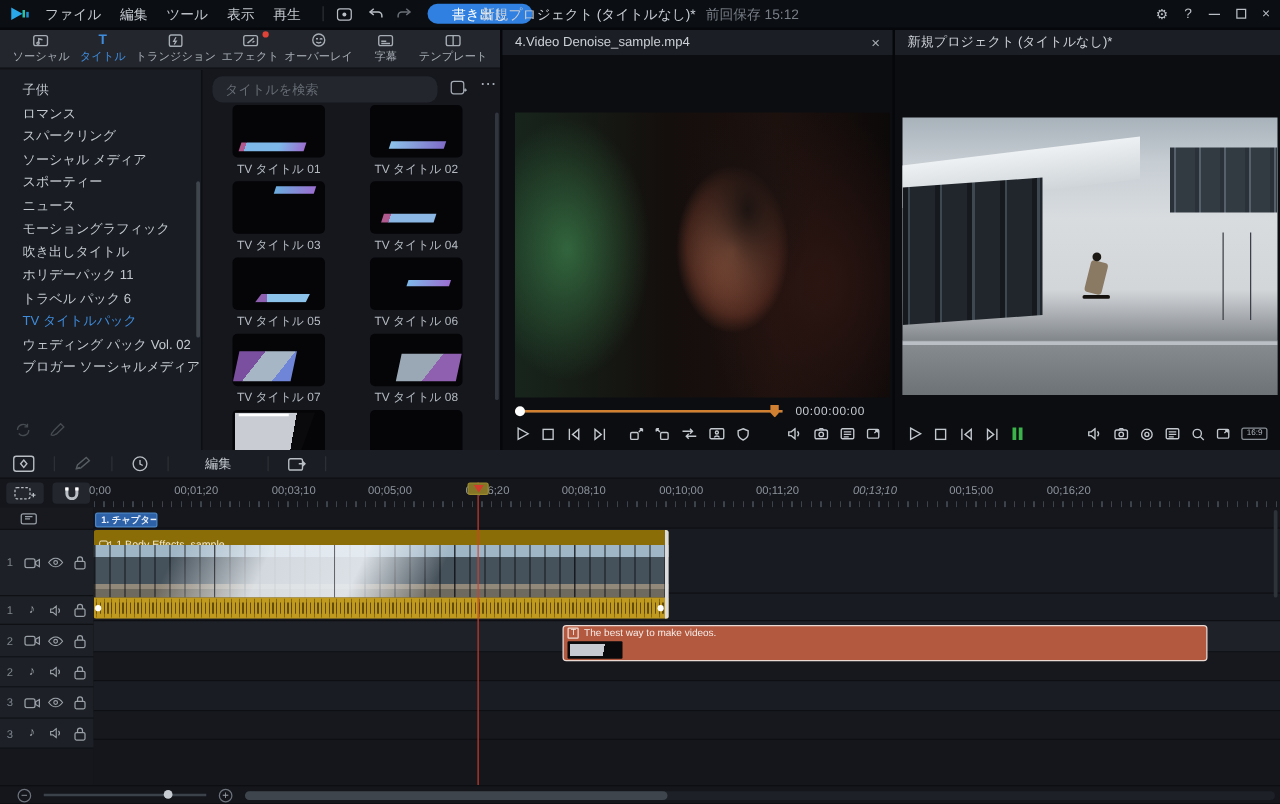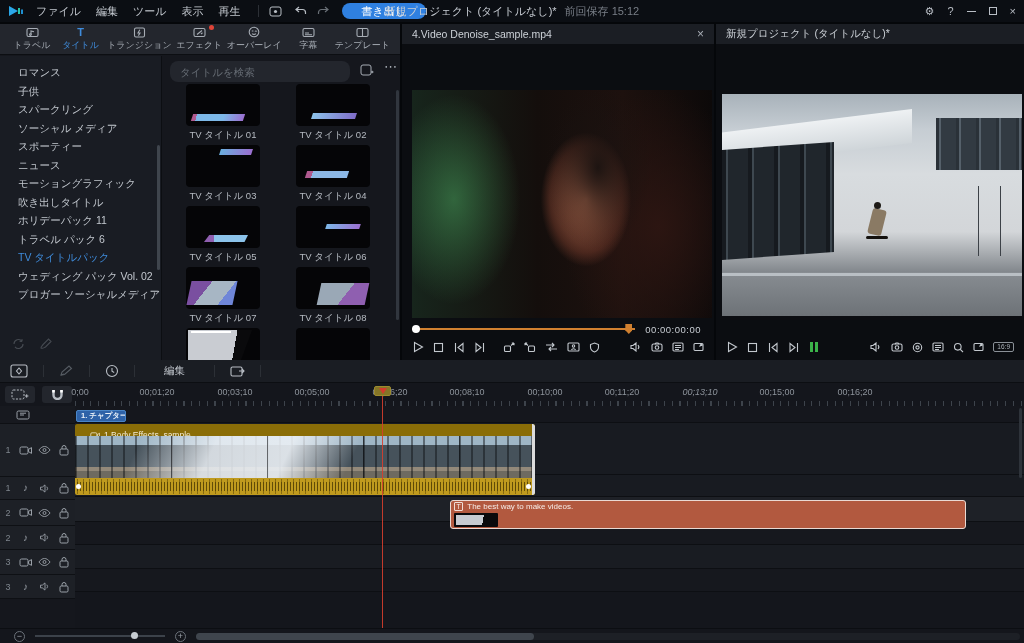--- a/index.html
+++ b/index.html
@@ -79,21 +79,21 @@
   .pv-canopy{left:-20px;top:28px;width:210px;height:34px;background:linear-gradient(180deg,#eef1f3,#cfd5d9);transform:skewY(-7deg);}
   .pv-glassL{left:0;top:52px;width:112px;height:110px;background:repeating-linear-gradient(90deg,#161a1f 0 4px,#3e4850 4px 6px,#20262c 6px 26px);transform:skewY(-4deg);}
   .pv-glassR{right:0;top:24px;width:86px;height:52px;background:repeating-linear-gradient(90deg,#2a3138 0 3px,#55606a 3px 5px,#323a42 5px 20px);}
   .pv-road{left:0;bottom:0;width:300px;height:44px;background:linear-gradient(180deg,#888d92,#6d7277);}
   .pv-curb{left:0;bottom:40px;width:300px;height:3px;background:#b9bfc4;}
   .pv-person-head{left:152px;top:108px;width:7px;height:7px;border-radius:50%;background:#1d1a16;}
   .pv-person-body{left:148px;top:115px;width:14px;height:26px;background:#8a7a64;border-radius:3px;transform:rotate(14deg);}
   .pv-board{left:144px;top:142px;width:22px;height:3px;background:#14110e;border-radius:2px;}
   .pv-pole{top:92px;width:1px;height:70px;background:#3c4147;}
 
-  .seek-row{position:absolute;left:0;right:3px;top:298px;height:14px;display:flex;align-items:center;padding:0 10px;justify-content:flex-end;}
+  .seek-row{position:absolute;left:0;right:12px;top:298px;height:14px;display:flex;align-items:center;padding:0 10px;justify-content:flex-end;}
   .seek-track{position:relative;flex:1;height:2px;background:#3a4048;}
   .seek-fill{position:absolute;left:0;top:0;height:2px;}
   .seek-dot{position:absolute;top:-3px;width:8px;height:8px;border-radius:50%;background:#fff;}
   .seek-mark{position:absolute;top:-4px;width:7px;height:10px;background:var(--seek_orange,#e8a33c);clip-path:polygon(0 0,100% 0,100% 62%,50% 100%,0 62%);}
   .timecode{margin-left:10px;font-size:9.5px;color:#c8cdd3;letter-spacing:.5px;white-space:nowrap;}
   .btn-row{position:absolute;left:0;right:0;top:313px;height:20px;display:flex;align-items:center;padding:0 10px;gap:9px;}
   .btn-row .spacer{flex:1;}
   .ctl svg *{stroke:#c3c8ce;fill:none;stroke-width:1.1;}
   .aspect-badge{border:1px solid #8a9097;border-radius:2px;color:#aeb4bb;font-size:6.5px;padding:1px 3px;line-height:1;}
   .pause-green svg *{stroke:none;fill:var(--pause_green,#3bb34a);}
@@ -124,21 +124,21 @@
   .lane-ch{height:17px;background:#15171d;}
   .lane-t1v{height:52px;background:#181b21;}
   .lane-t1a{height:22px;background:#181b21;}
   .lane-t2v{height:25px;background:#1e2127;}
   .lane-t2a{height:23px;background:#16181e;}
   .lane-t3v{height:24px;background:#191c22;}
   .lane-t3a{height:23px;background:#16181e;}
 
   .chapter-clip{position:absolute;left:76px;top:50px;width:50px;height:12px;background:var(--chapter_blue,#2e62a8);border:1px solid #4a86c8;border-radius:2px;color:#eaf1f8;font-size:7.5px;font-weight:bold;display:flex;align-items:center;padding:0 4px;white-space:nowrap;overflow:hidden;z-index:2;}
   .video-clip{position:absolute;left:75px;top:64px;width:460px;height:71px;border-radius:2px;overflow:hidden;z-index:2;}
-  .clip-head{position:absolute;left:0;top:0;right:0;height:22px;background:#8a6d07;display:flex;align-items:center;gap:4px;padding:0 15px;color:#f3ead2;font-size:8.5px;white-space:nowrap;}
+  .clip-head{position:absolute;left:0;top:0;right:0;height:22px;background:#8a6d07;display:flex;align-items:center;gap:4px;padding:0 4px;color:#f3ead2;font-size:8.5px;white-space:nowrap;}
   .clip-head svg *{stroke:#f3ead2;fill:none;stroke-width:1;}
   .clip-thumbs{position:absolute;left:0;top:12px;right:0;height:42px;
     background-color:#3a434b;
     background-image:
       repeating-linear-gradient(90deg,rgba(5,6,8,.55) 0 1px,transparent 1px 96px),
       linear-gradient(115deg,rgba(235,240,245,0) 14%,rgba(235,240,245,.85) 30%,rgba(235,240,245,.9) 46%,rgba(235,240,245,0) 60%),
       repeating-linear-gradient(90deg,rgba(12,14,17,.45) 0 2px,rgba(60,70,78,0) 2px 12px),
       linear-gradient(180deg,#9fb6c6 0 22%,#46525b 22% 74%,#93897a 74% 84%,#6e6a60 84% 100%);}
   .clip-wave{position:absolute;left:0;top:54px;right:0;height:17px;background:var(--clip_gold,#bf9a1e);}
   .clip-wave::before{content:"";position:absolute;left:2px;right:2px;top:4px;height:9px;background:repeating-linear-gradient(90deg,rgba(88,68,5,.9) 0 1px,transparent 1px 3px);}
@@ -218,21 +218,21 @@
   <div class="left-panel">
     <div class="tabbar">
       <div class="tab">
         <span class="ico">
             <svg width="13" height="11" viewBox="0 0 13 11">
               <rect x="1" y="1.5" width="11" height="8" rx="1.5"></rect>
               <path d="M5 7.5V4l3 .8"></path>
               <circle cx="4.4" cy="7.6" r=".9"></circle>
             </svg>
           </span>
-        <span class="tlabel">トラベル</span>
+        <span class="tlabel">ソーシャル</span>
       </div>
       <div class="tab active">
         <span class="t-glyph" style="color:var(--accent,#3f8cdc)">T</span>
         <span class="tlabel">タイトル</span>
       </div>
       <div class="tab">
         <span class="ico">
             <svg width="13" height="11" viewBox="0 0 13 11">
               <rect x="1.5" y="1" width="10" height="9" rx="1.5"></rect>
               <path d="M6.8 2.8L5 6h2l-1.6 2.6"></path>
@@ -274,22 +274,22 @@
               <rect x="1" y="1.5" width="11" height="8" rx="1.5"></rect>
               <path d="M6.5 1.5v8"></path>
             </svg>
           </span>
         <span class="tlabel">テンプレート</span>
       </div>
     </div>
 
     <div class="sidebar">
       <ul class="cat-list">
+        <li class="cat-item">子供</li>
         <li class="cat-item">ロマンス</li>
-        <li class="cat-item">子供</li>
         <li class="cat-item">スパークリング</li>
         <li class="cat-item">ソーシャル メディア</li>
         <li class="cat-item">スポーティー</li>
         <li class="cat-item">ニュース</li>
         <li class="cat-item">モーショングラフィック</li>
         <li class="cat-item">吹き出しタイトル</li>
         <li class="cat-item">ホリデーパック 11</li>
         <li class="cat-item">トラベル パック 6</li>
         <li class="cat-item selected">TV タイトルパック</li>
         <li class="cat-item">ウェディング パック Vol. 02</li>

